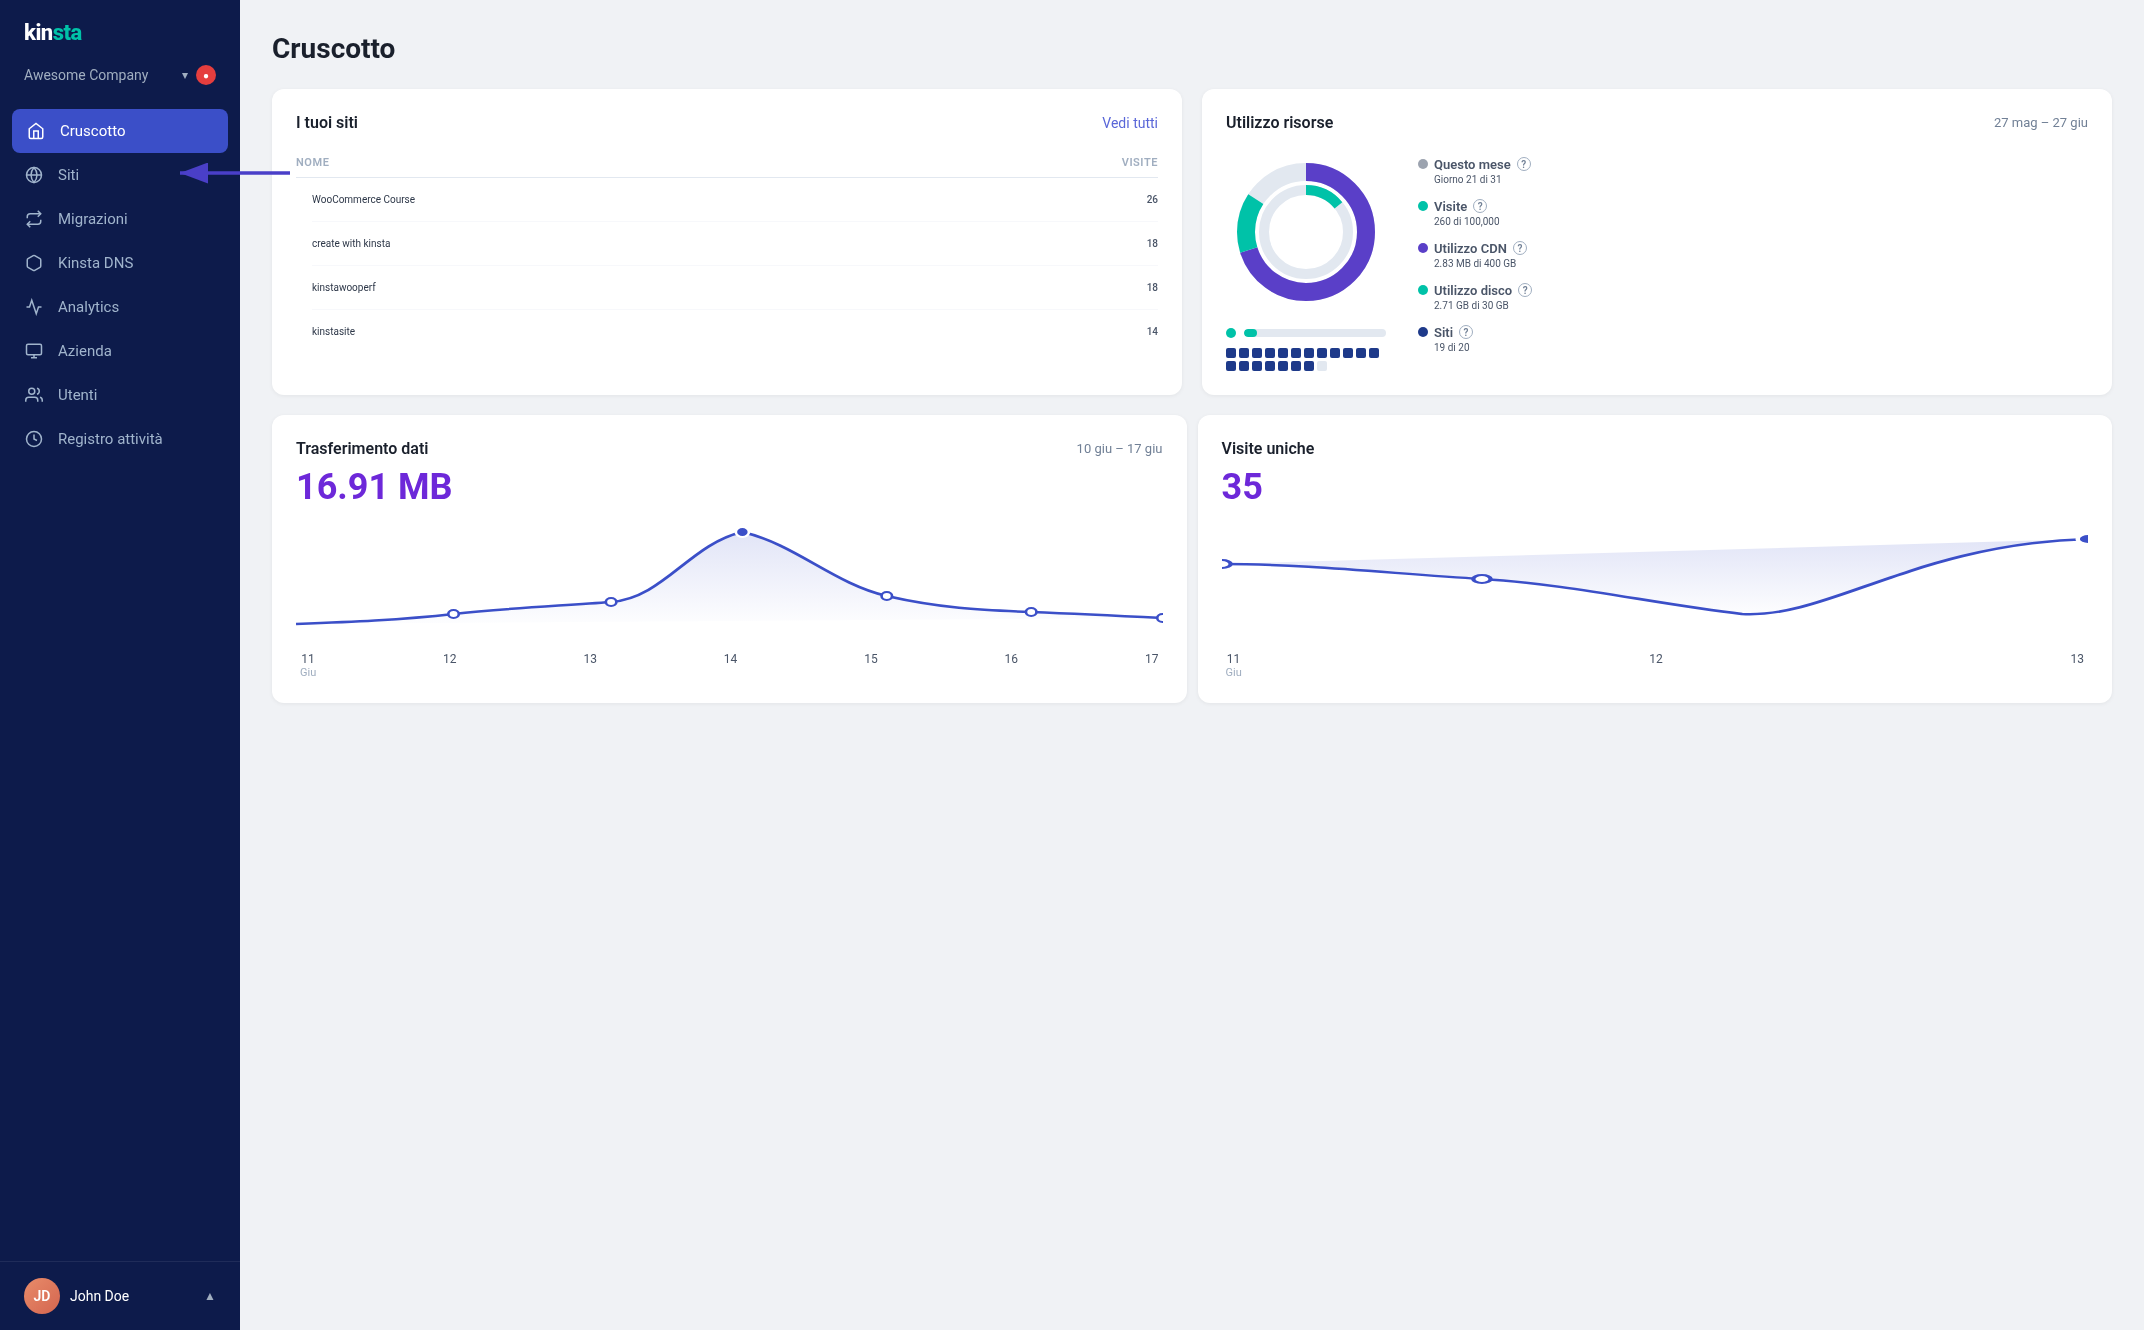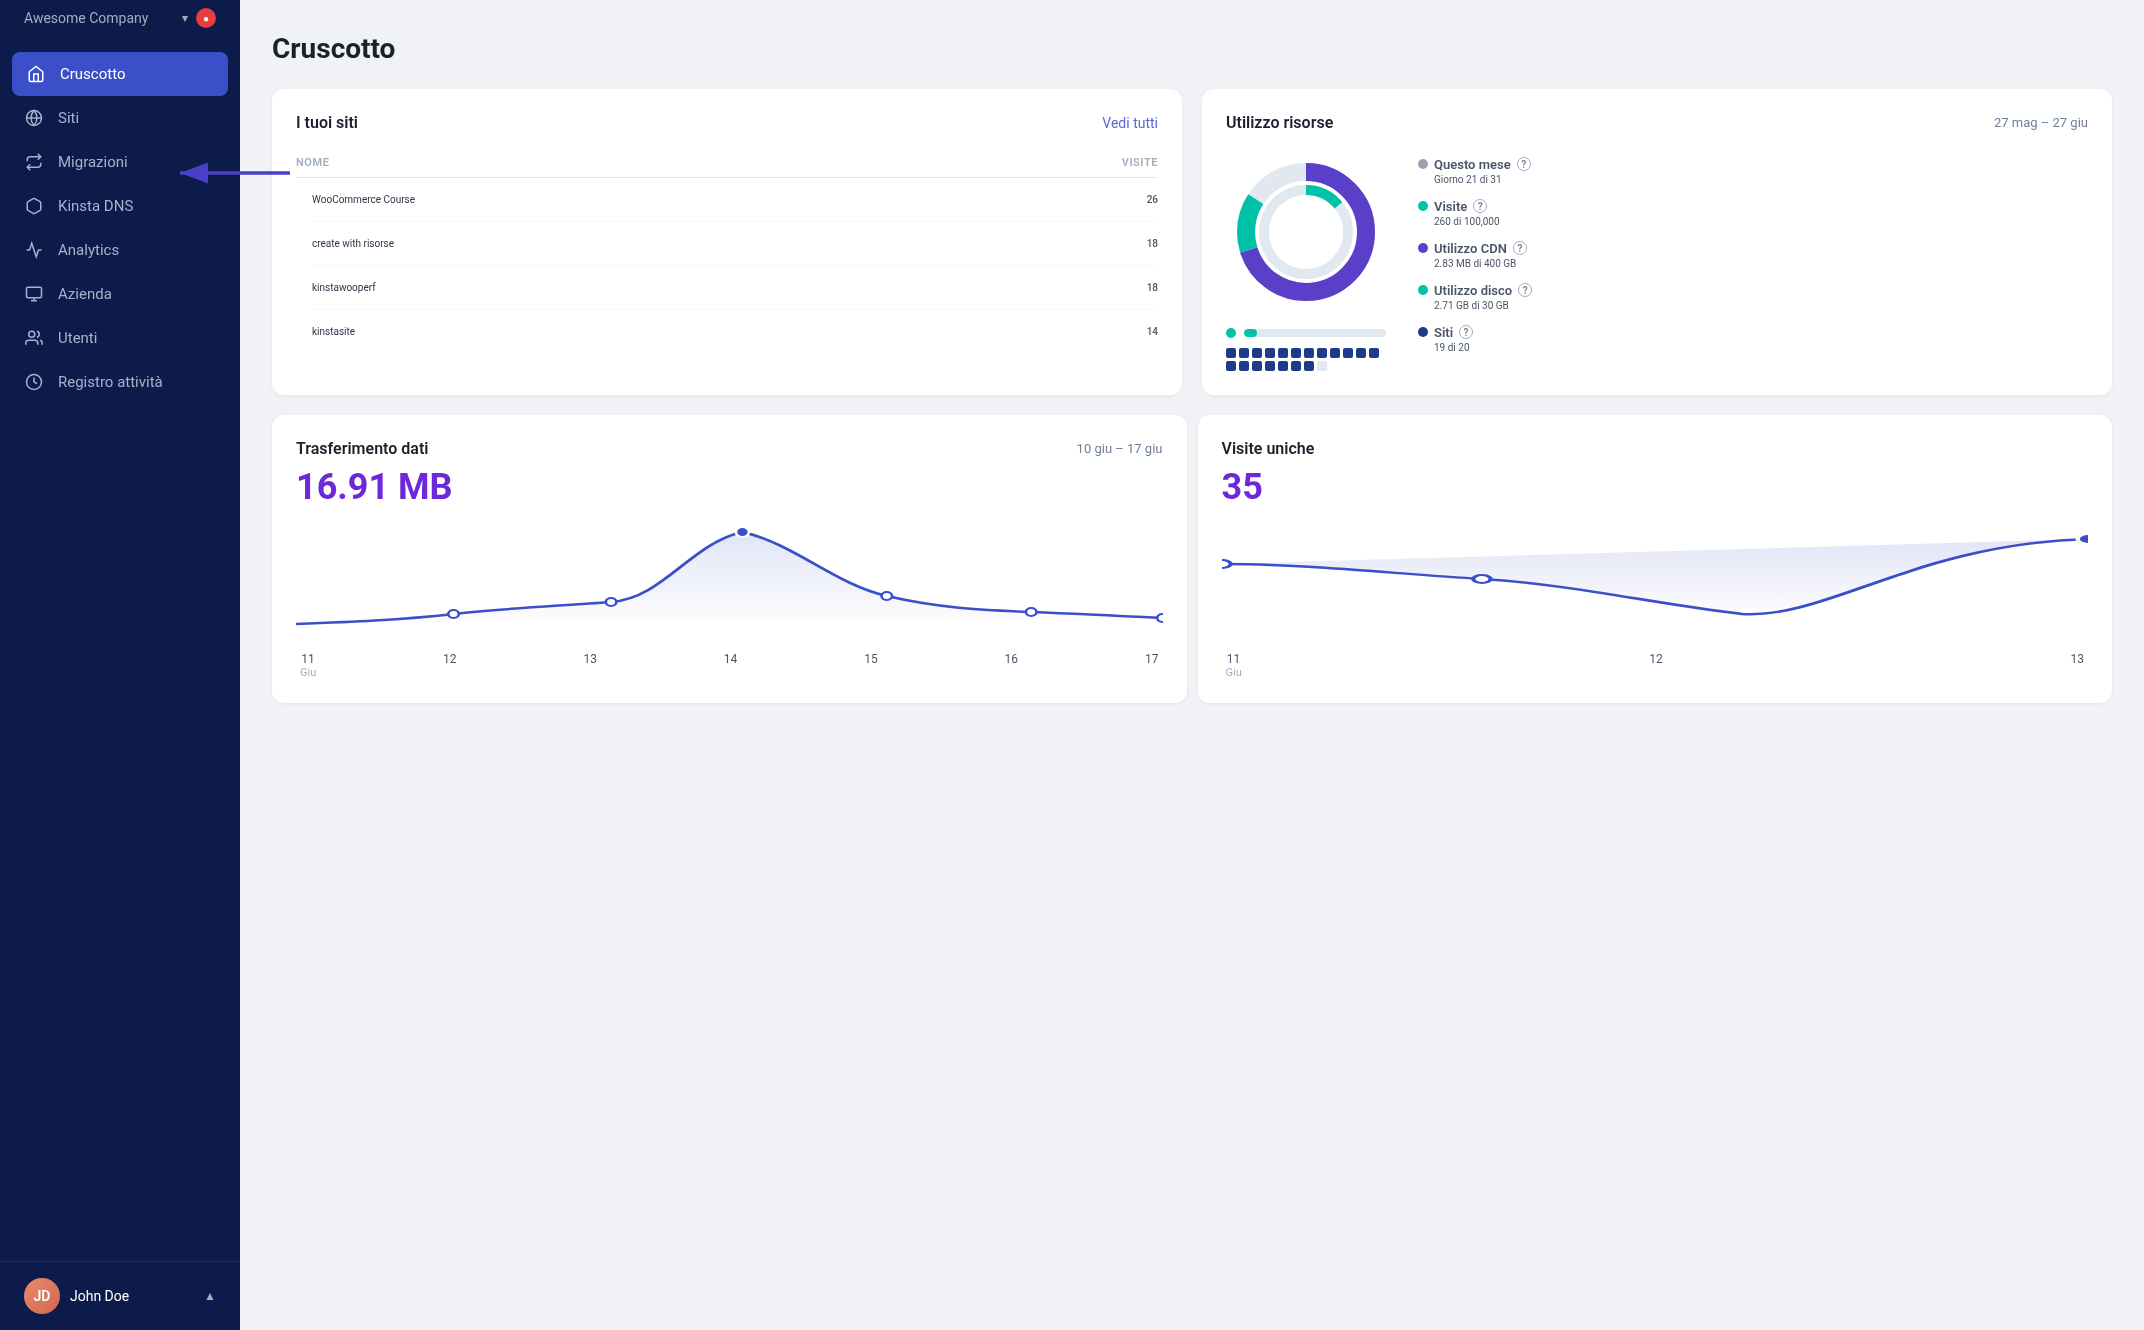--- a/index.html
+++ b/index.html
@@ -317,20 +317,23 @@
     }
     .chart-label-month {
       font-size: 11px;
       color: #a0aec0;
     }
   </style>
 </head>
 <body>
 
 <div class="sidebar">
+  <div class="sidebar-logo">
+    <div class="logo-text">kin<span>sta</span></div>
+  </div>
   <div class="sidebar-company">
     <span class="company-name">Awesome Company</span>
     <span class="company-chevron">▾</span>
     <div class="notification-bell">●</div>
   </div>
   <nav class="sidebar-nav">
 
     <div class="nav-item active">
       <span class="nav-icon">
         <svg width="18" height="18" viewBox="0 0 24 24" fill="none" stroke="white" stroke-width="2">
@@ -447,21 +450,21 @@
       <div class="sites-table">
         <div class="sites-table-header">
           <span>NOME</span>
           <span>VISITE</span>
         </div>
         <div class="site-row">
           <span>WooCommerce Course</span>
           <span class="site-visits">26</span>
         </div>
         <div class="site-row">
-          <span>create with risorse</span>
+          <span>create with kinsta</span>
           <span class="site-visits">18</span>
         </div>
         <div class="site-row">
           <span>kinstawooperf</span>
           <span class="site-visits">18</span>
         </div>
         <div class="site-row">
           <span>kinstasite</span>
           <span class="site-visits">14</span>
         </div>

